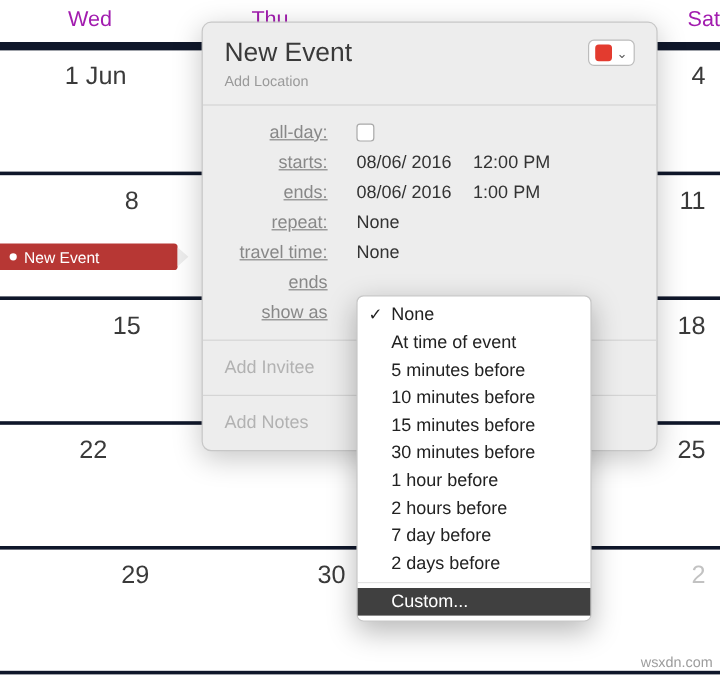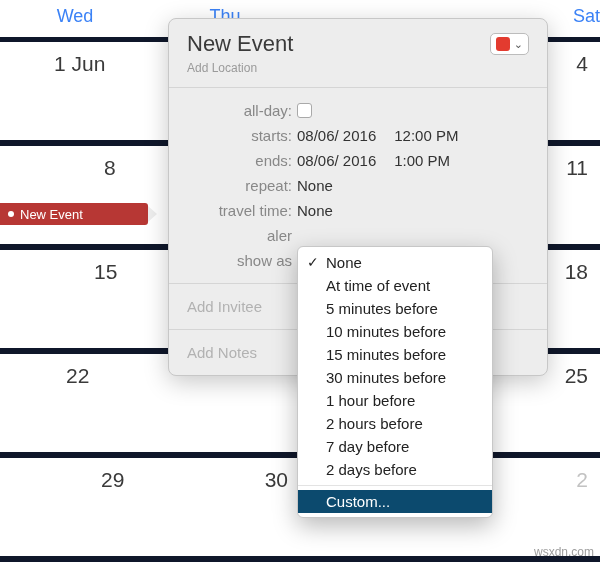--- a/index.html
+++ b/index.html
@@ -12,27 +12,27 @@
     color: #333;
   }
   .calendar-grid {
     position: absolute; top: 0; left: 0; right: 0; bottom: 0;
     display: grid;
     grid-template-columns: 150px 150px 150px 150px;
     grid-template-rows: 42px repeat(5, 104px);
     font-size: 19px;
   }
   .day-header {
-    border-bottom: 5px solid #0f172a;
+    border-bottom: 7px solid #0f172a;
     display: flex; align-items: flex-start; justify-content: center;
-    color: #3b82f6; font-weight: 400; padding-top: 6px;
+    color: #a21caf; font-weight: 400; padding-top: 6px;
     font-size: 18px;
   }
   .day-cell {
-    border-bottom: 6px solid #0f172a;
+    border-bottom: 3px solid #0f172a;
     text-align: right;
     padding: 10px 12px 0 0;
     color: #3a3a3a;
     font-size: 21px;
   }
   .day-cell.gray { color: #c2c2c2; }
   .event-chip {
     position: absolute;
     left: 0; top: 203px;
     width: 148px; height: 22px;
@@ -80,22 +80,23 @@
     gap: 4px;
   }
   .color-swatch { width: 14px; height: 14px; background: #e33b2f; border-radius: 3px; }
   .chev { font-size: 11px; color: #585858; }
   .location { color: #9a9a9a; font-size: 12px; margin-top: 4px; }
   .divider { height: 1px; background: #d5d5d5; }
   .form-row {
     display: flex; align-items: center; padding: 4px 18px;
   }
   .form-row .lab {
-    width: 110px; text-align: right; color: #888; padding-right: 5px;
+    width: 110px; text-align: right; color: #888; padding-right: 24px;
     font-size: 15px;
+    text-decoration: underline;
   }
   .form-row .val { color: #333; font-size: 15px; display: flex; gap: 18px;}
   .checkbox {
     width: 15px; height: 15px; border: 1px solid #a9a9a9;
     border-radius: 3px; background: #fff;
   }
   .invitees, .notes { padding: 14px 18px; color: #b2b2b2; font-size: 15px; }
   .dropdown {
     position: absolute;
     left: 297px; top: 246px;
@@ -112,21 +113,21 @@
     padding: 3px 14px 3px 28px;
     position: relative;
     color: #222;
   }
   .dropdown .opt.checked::before {
     content: "✓"; position: absolute; left: 9px; top: 3px;
     font-size: 14px; color: #222;
   }
   .dropdown .sep { height: 1px; background: #e3e3e3; margin: 4px 0; }
   .dropdown .opt.hl {
-    background: #0c4a6e; color: #fff;
+    background: #404040; color: #fff;
   }
   .watermark {
     position: absolute; right: 6px; bottom: 4px;
     color: #9d9d9d; font-size: 12px;
   }
 </style>
 </head>
 <body>
 
 <div class="calendar-grid">
@@ -205,21 +206,21 @@
           <span>None</span>
         </div>
     </div>
     <div class="form-row">
       <div class="lab">travel time:</div>
       <div class="val">
           <span>None</span>
         </div>
     </div>
     <div class="form-row">
-      <div class="lab">aler</div>
+      <div class="lab">ends</div>
       <div class="val"></div>
     </div>
     <div class="form-row">
       <div class="lab">show as</div>
       <div class="val"></div>
     </div>
   </div>
 
   <div class="divider"></div>
   <div class="invitees">Add Invitee</div>

